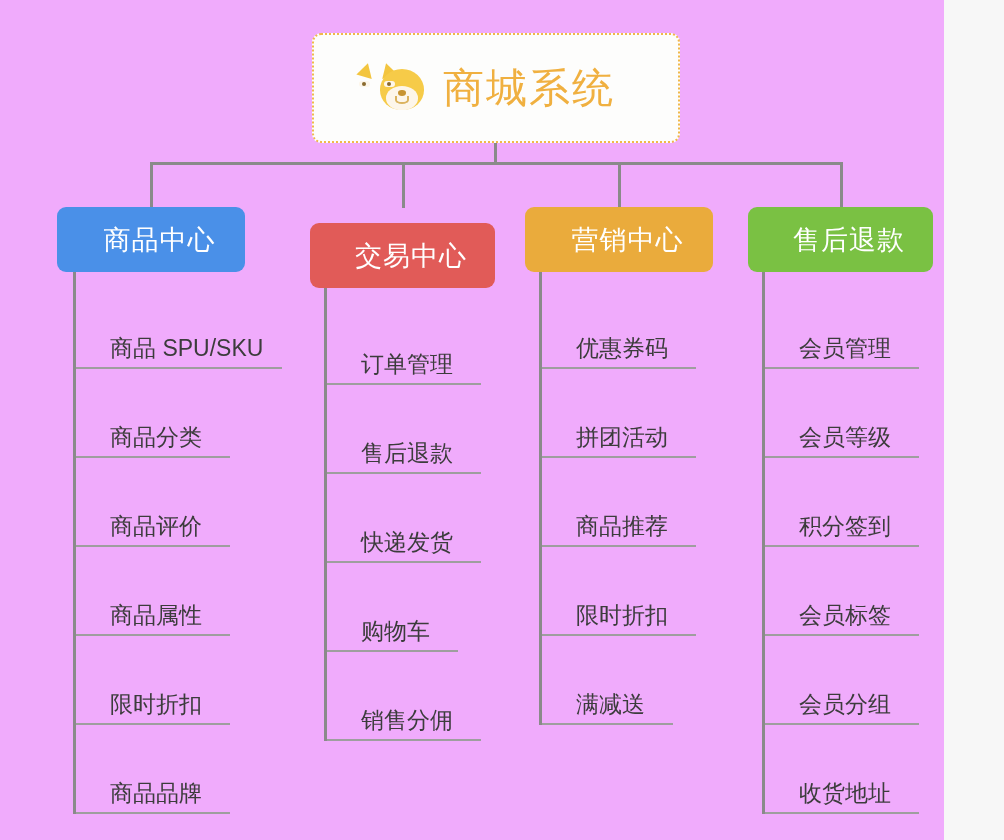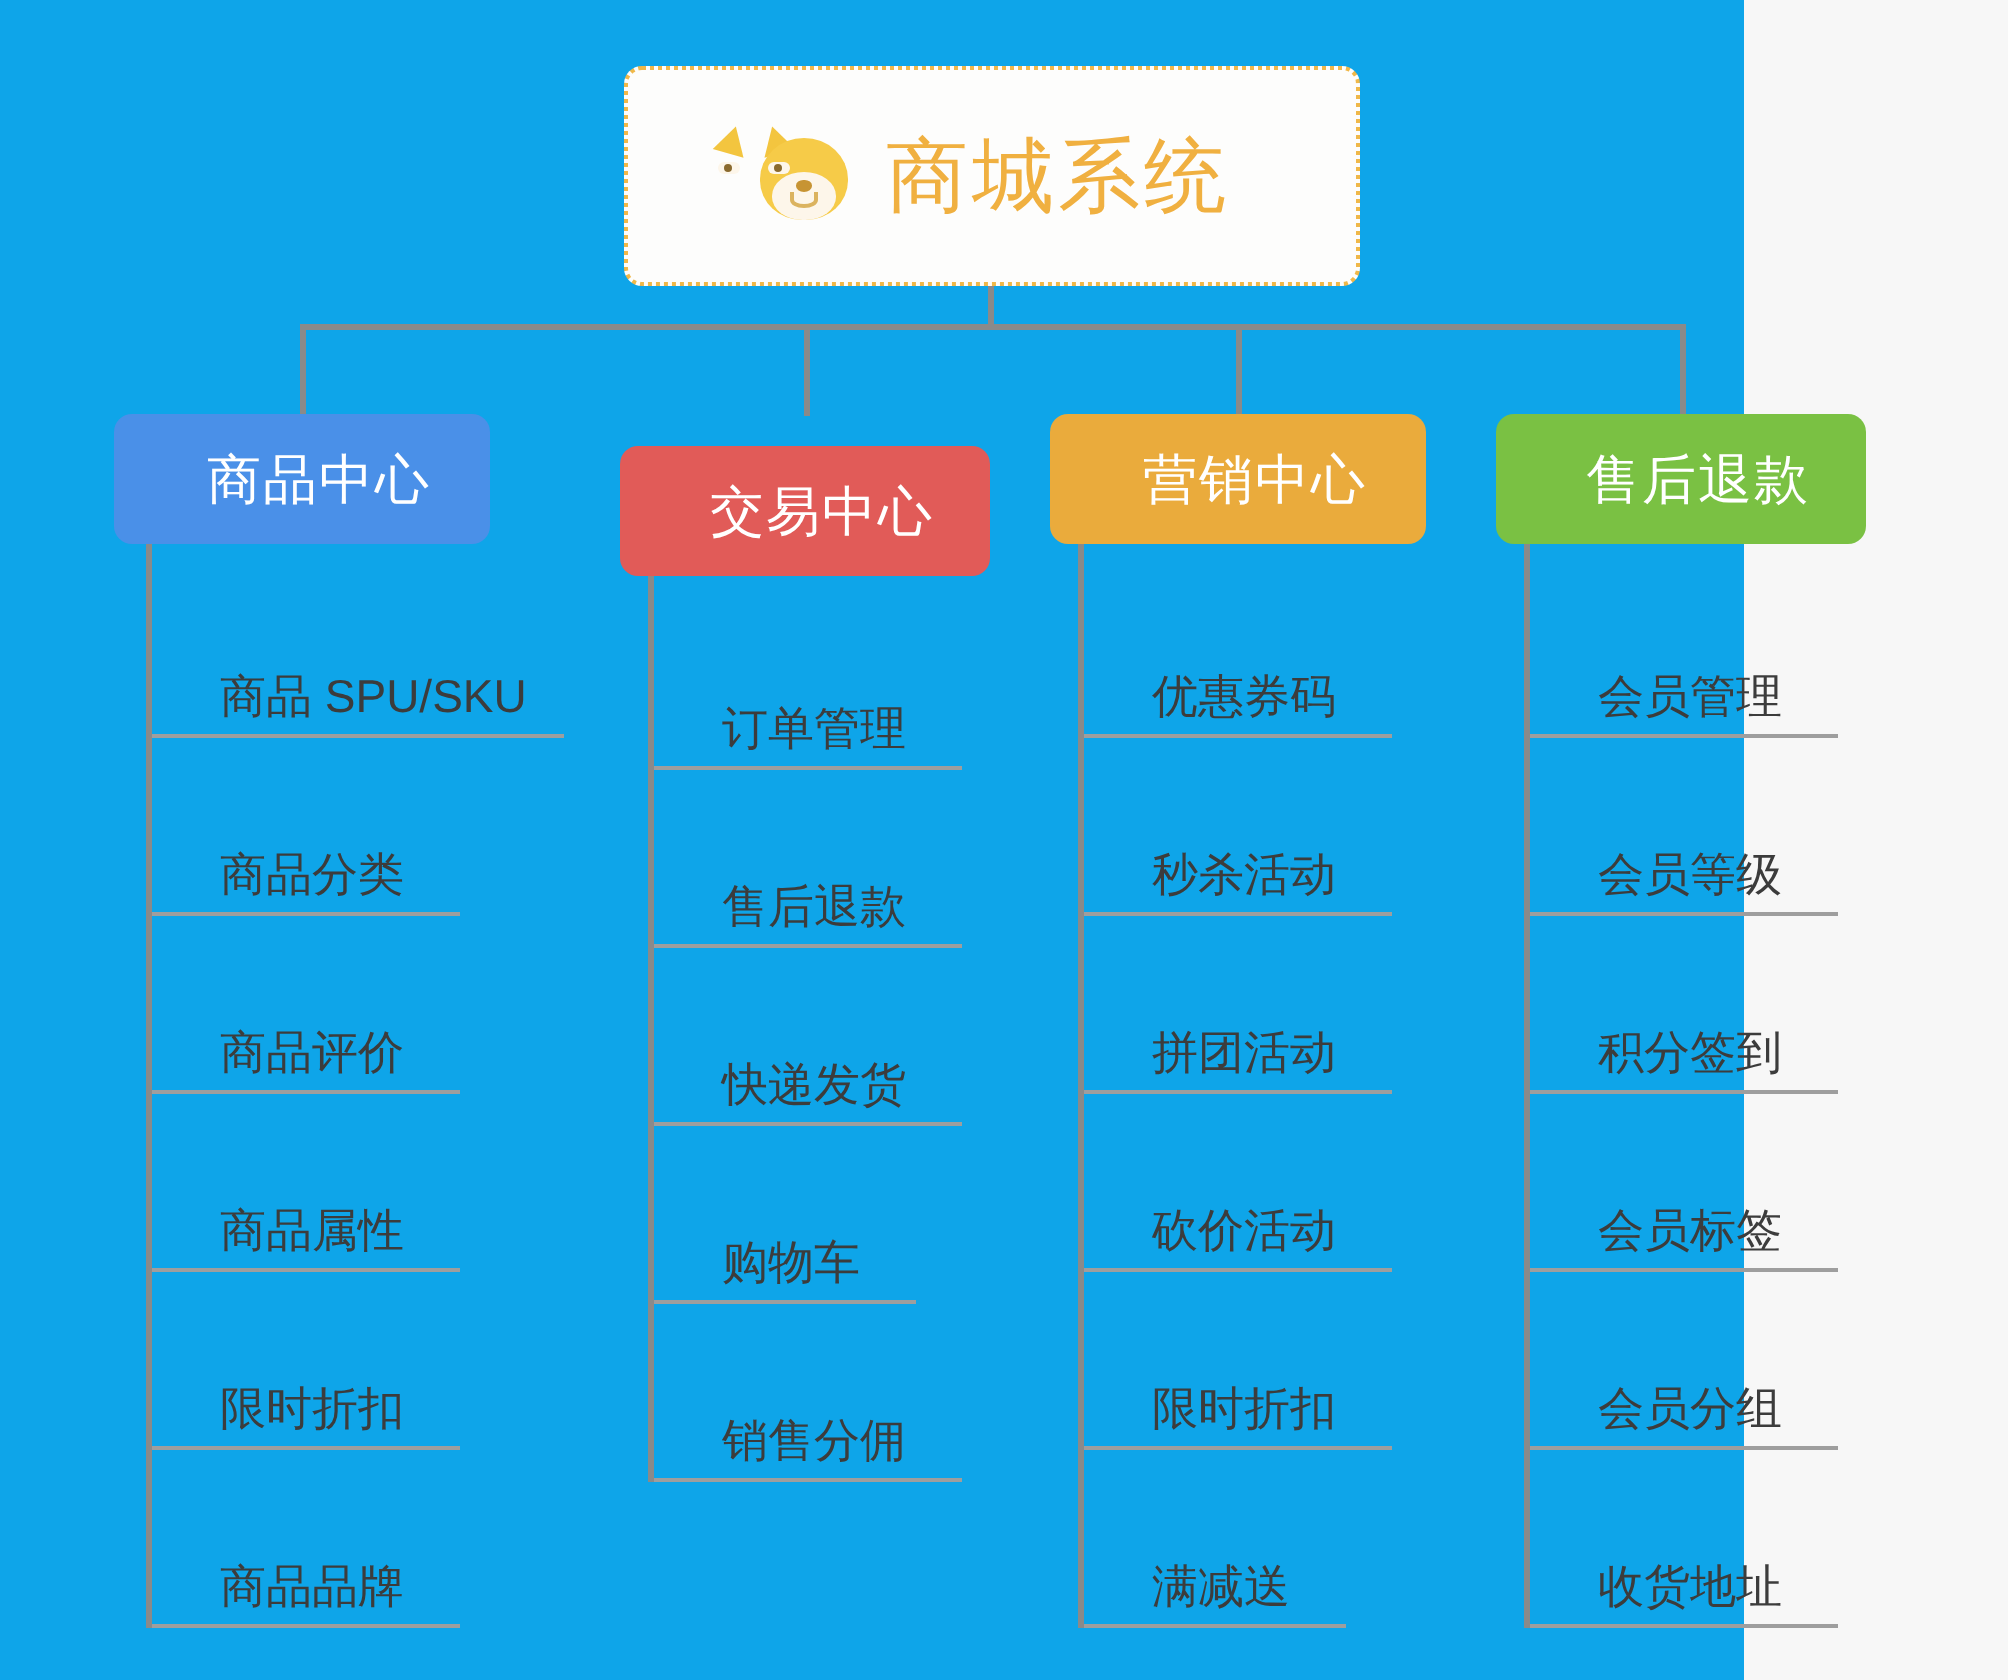--- a/index.html
+++ b/index.html
@@ -8,23 +8,23 @@
   html, body {
     width: 1004px;
     height: 840px;
     background: #f7f7f7;
     font-family: "Liberation Sans", "DejaVu Sans", sans-serif;
     overflow: hidden;
   }
 
   #mindmap {
     position: relative;
-    width: 872px;
+    width: 944px;
     height: 840px;
-    background: #0ea5e9;
+    background: #f0abfc;
   }
 
   
   .root-node {
     position: absolute;
     left: 312px;
     top: 33px;
     width: 368px;
     height: 110px;
     background: #fdfdfc;
@@ -278,29 +278,25 @@
   </div>
 
   <div class="column col3">
     <div class="cat-header">营销中心</div>
     <div class="branch">
       <div class="leaf w4">
         <span class="leaf-label">优惠券码</span>
         <span class="leaf-rule"></span>
       </div>
       <div class="leaf w4">
-        <span class="leaf-label">秒杀活动</span>
-        <span class="leaf-rule"></span>
-      </div>
-      <div class="leaf w4">
         <span class="leaf-label">拼团活动</span>
         <span class="leaf-rule"></span>
       </div>
       <div class="leaf w4">
-        <span class="leaf-label">砍价活动</span>
+        <span class="leaf-label">商品推荐</span>
         <span class="leaf-rule"></span>
       </div>
       <div class="leaf w4">
         <span class="leaf-label">限时折扣</span>
         <span class="leaf-rule"></span>
       </div>
       <div class="leaf w3">
         <span class="leaf-label">满减送</span>
         <span class="leaf-rule"></span>
       </div>

